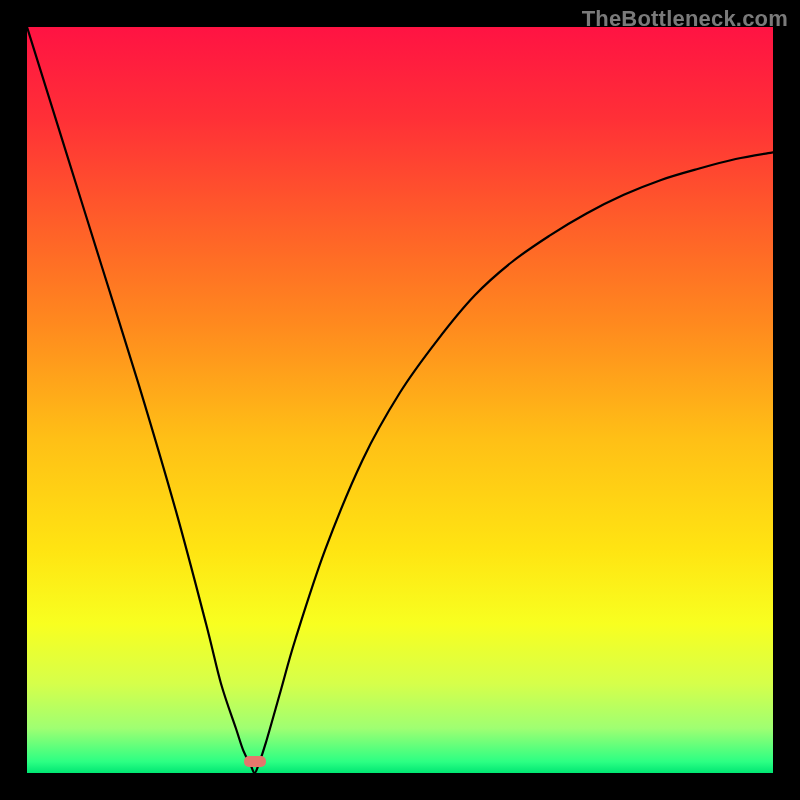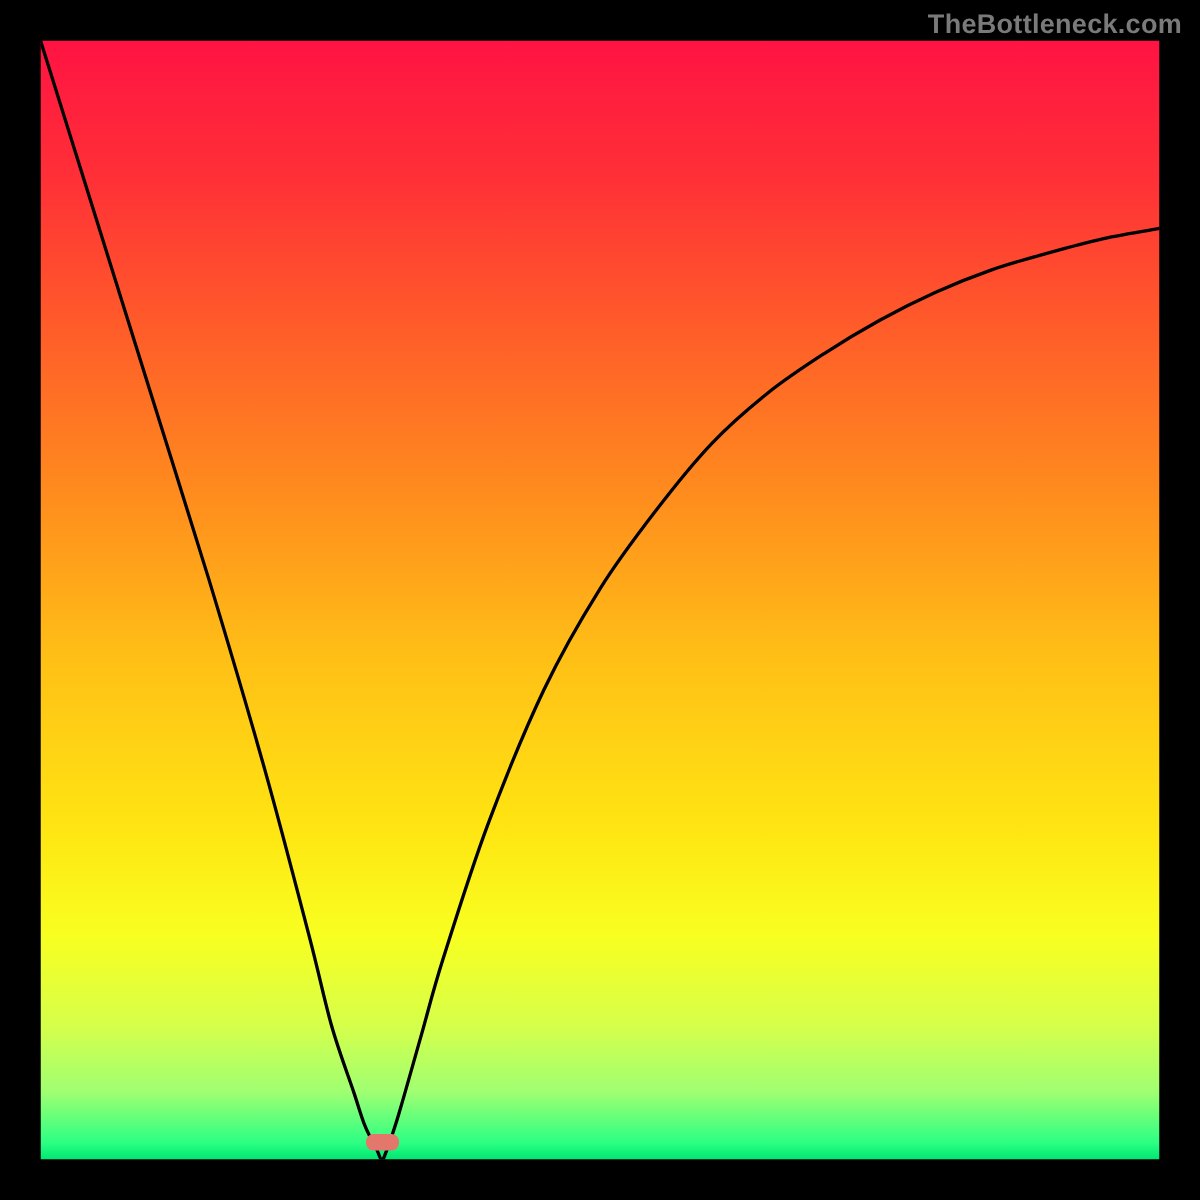--- a/index.html
+++ b/index.html
@@ -16,21 +16,21 @@
     left: 0;
     top: 0;
     width: 800px;
     height: 800px;
     background: #000;
   }
   .watermark {
     position: absolute;
     top: 6px;
     right: 12px;
-    font-size: 18px;
+    font-size: 22px;
     font-weight: 600;
     color: #7a7a7a;
     letter-spacing: 0.2px;
     z-index: 10;
   }
   .plot {
     position: absolute;
     left: 27px;
     top: 27px;
     width: 746px;

